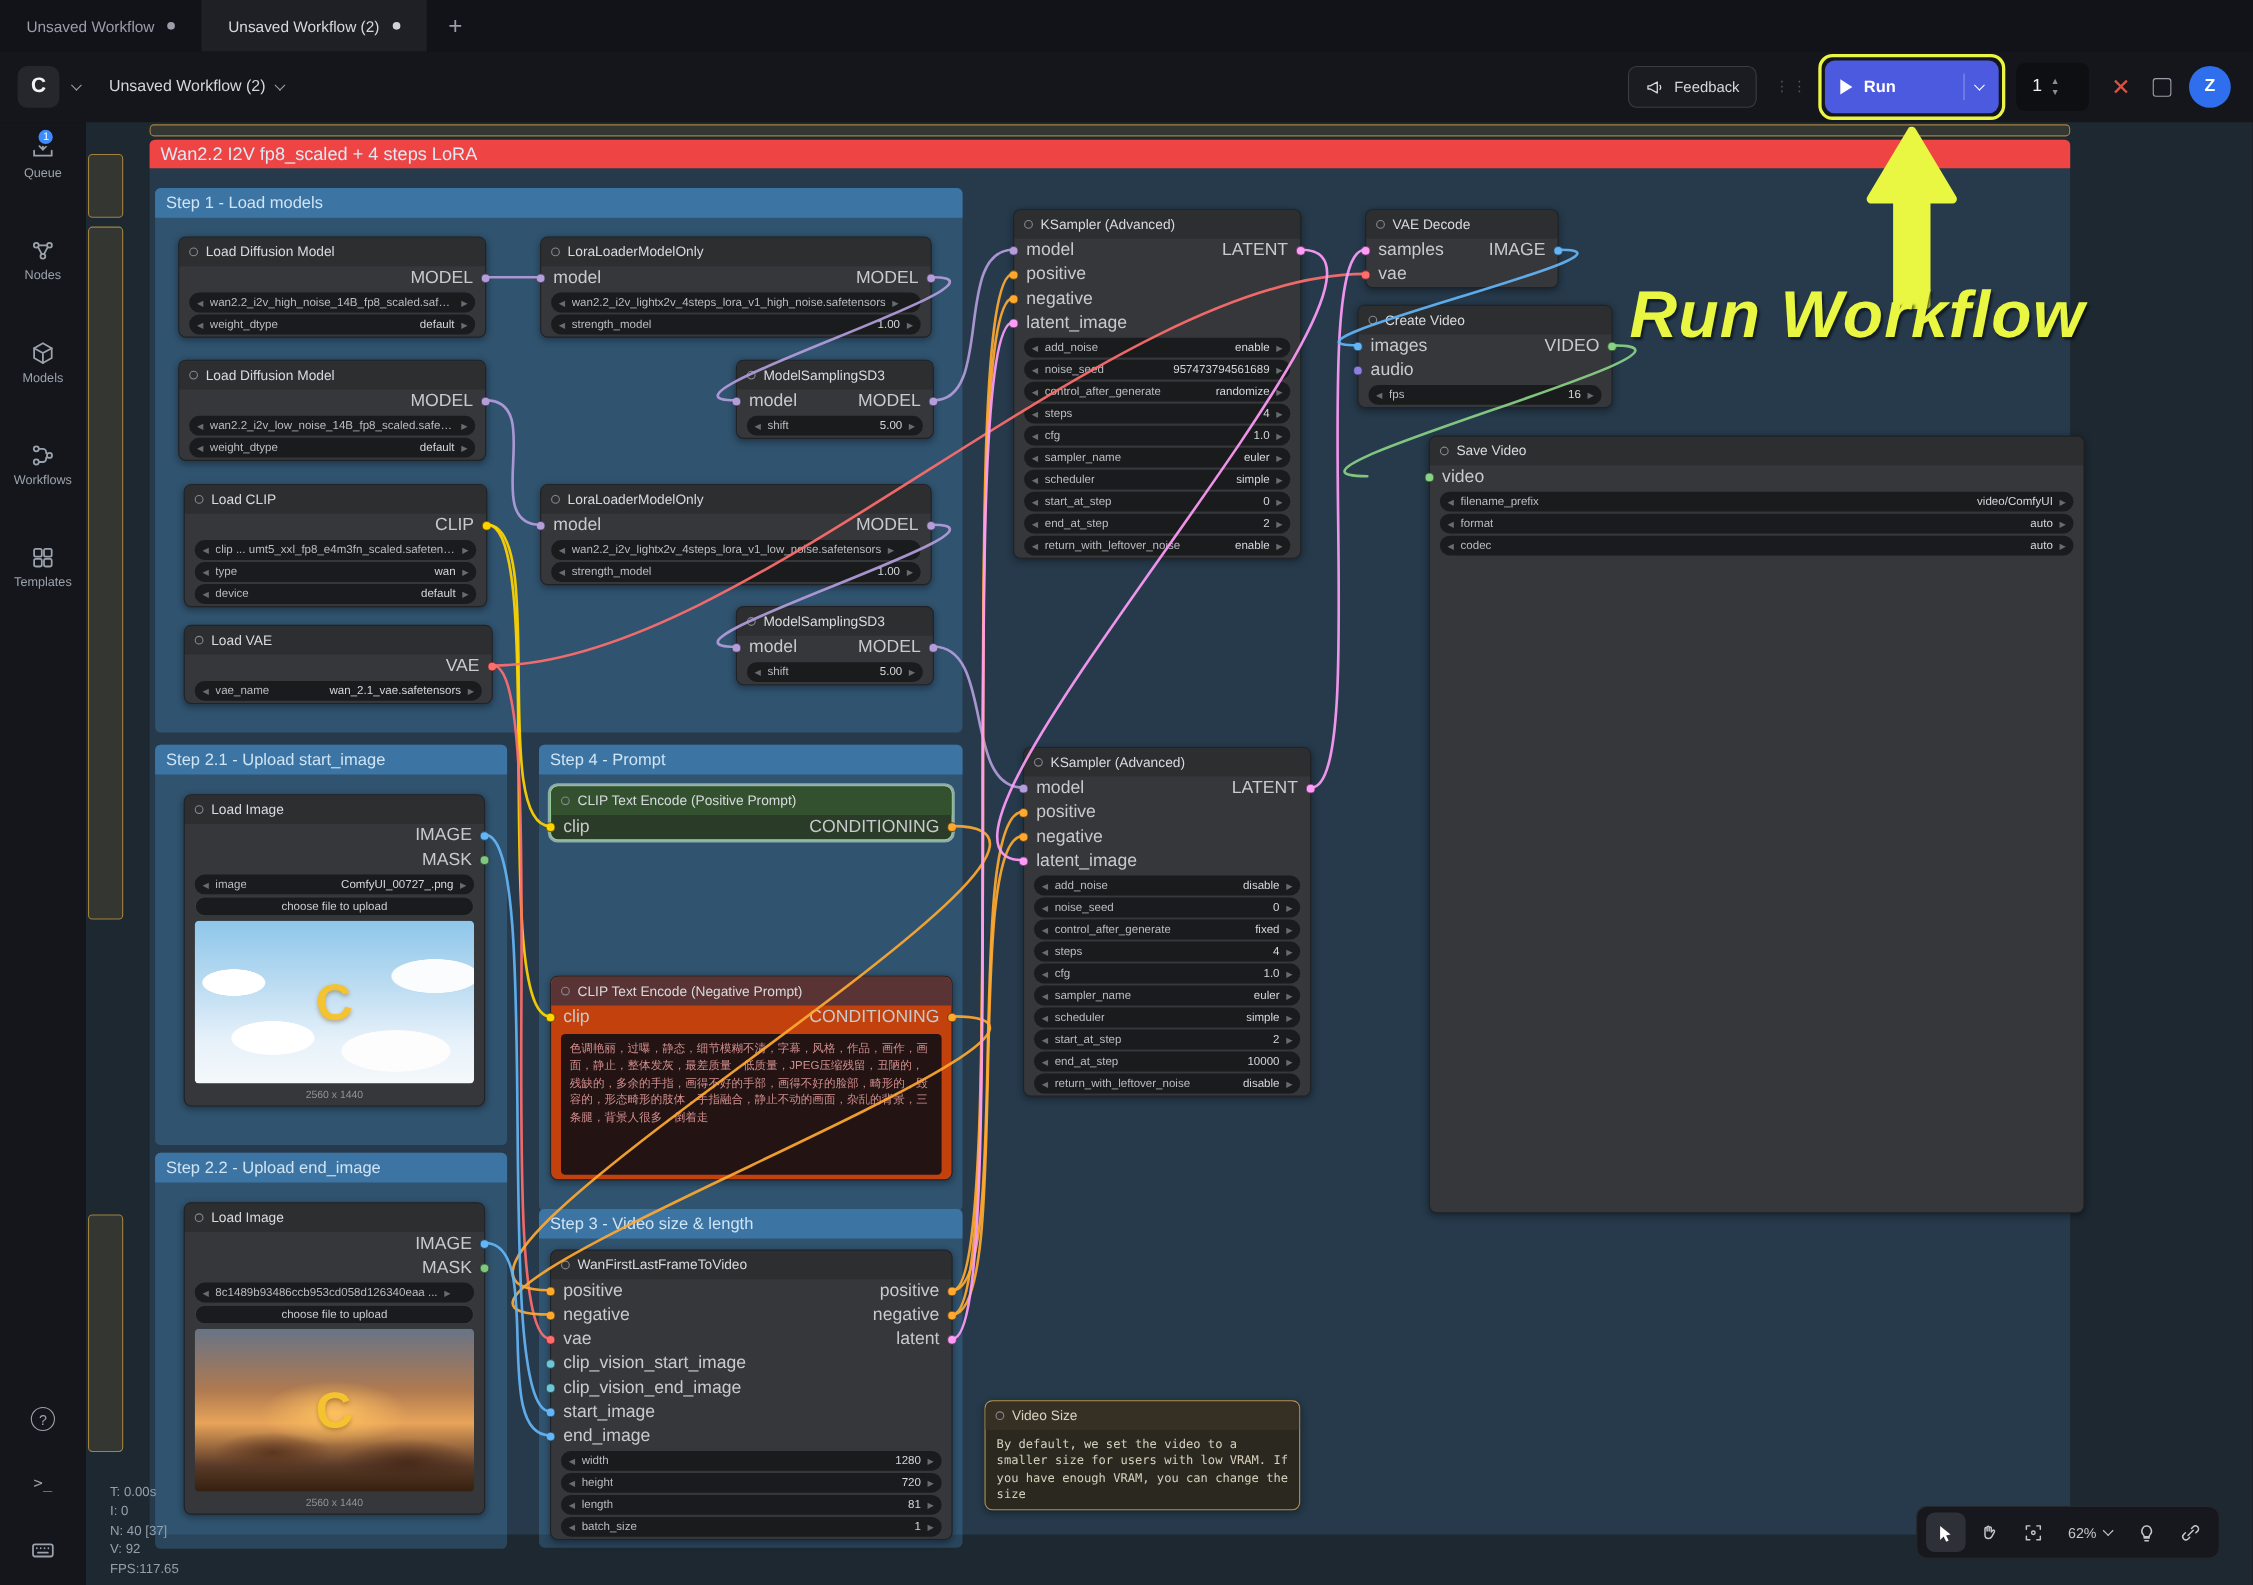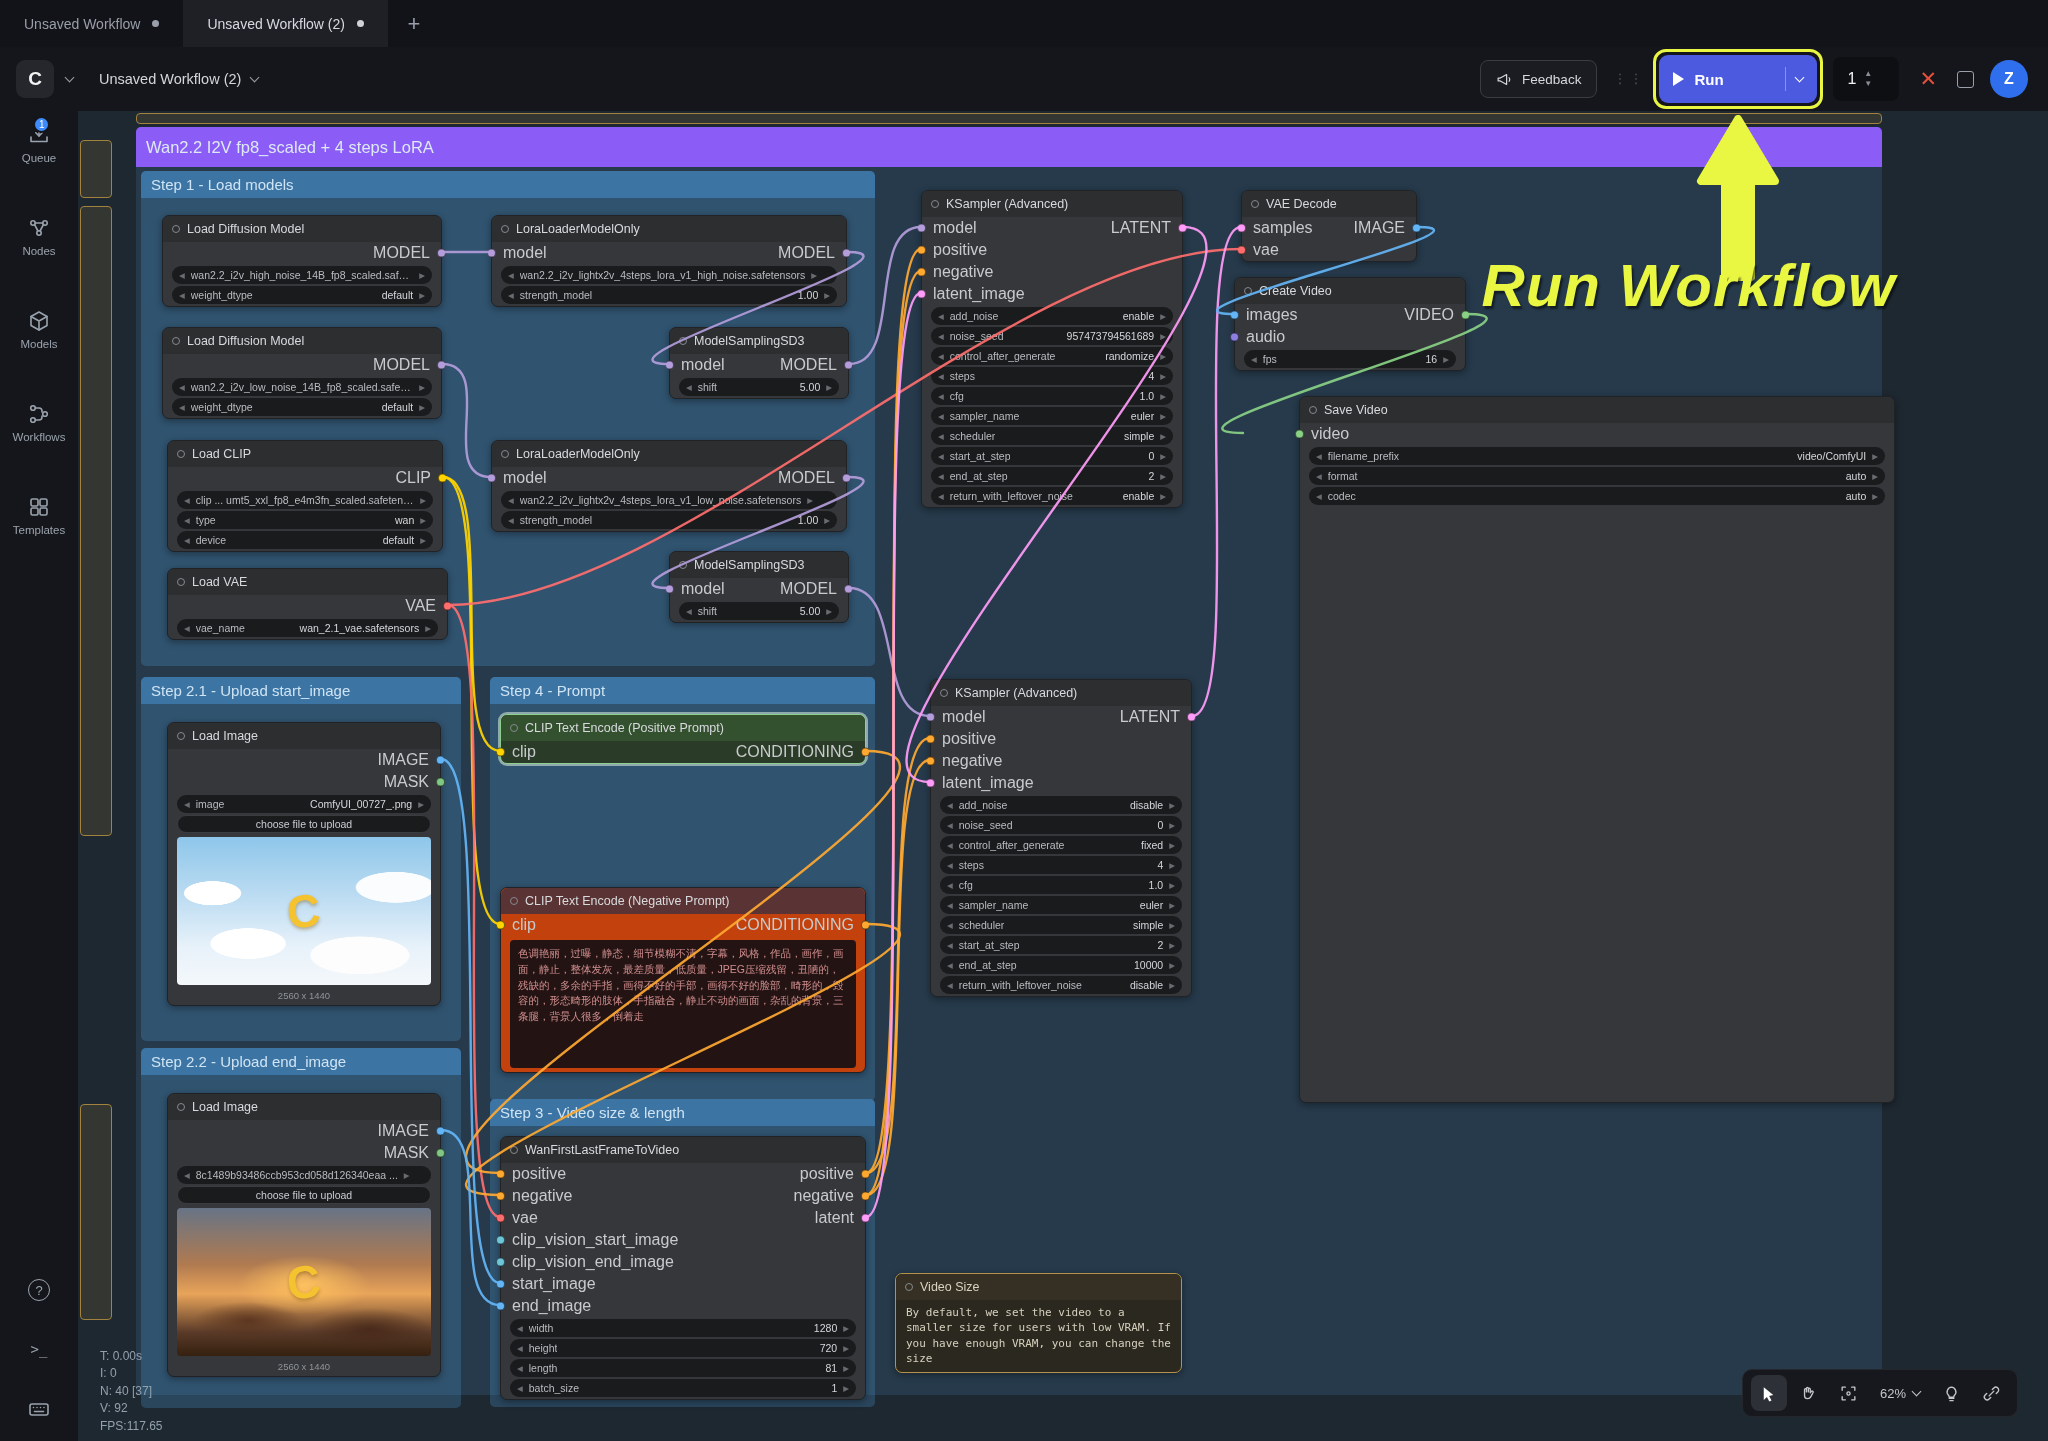--- a/index.html
+++ b/index.html
@@ -47,21 +47,21 @@
   .help-circ { width:22px; height:22px; border:1.7px solid #9aa3ad; border-radius:50%; display:flex; align-items:center; justify-content:center; font-size:13px; color:#9aa3ad; }
   .term-glyph { font-family:"DejaVu Sans Mono",monospace; font-size:14px; color:#9aa3ad; }
 
   
   .canvas { position:absolute; top:111px; left:78px; right:0; bottom:0; background:#1e2831; overflow:hidden; z-index:1; }
   #world { position:absolute; inset:0; }
   .group { position:absolute; border-radius:5px; }
   .group.outer { background:rgba(70,130,180,0.20); }
   .group.inner { background:rgba(74,143,197,0.30); }
   .group-header { display:flex; align-items:center; padding:0 10px; border-radius:5px 5px 0 0; color:#cfe4f4; }
-  .group.outer > .group-header { height:40px; background:#8b5cf6; font-size:16.5px; color:#ddeaf5; }
+  .group.outer > .group-header { height:26px; background:#ef4444; font-size:16.5px; color:#ddeaf5; }
   .group.inner > .group-header { height:27px; background:#3c74a4; font-size:15px; }
   .offcut { position:absolute; border:1.5px solid #a2823e; background:rgba(150,120,50,0.18); border-radius:4px; }
 
   .node { position:absolute; background:#35373a; border:1px solid #202225; border-radius:7px; box-shadow:0 2px 7px rgba(0,0,0,.38); z-index:2; }
   .node-header { height:26px; display:flex; align-items:center; gap:7px; padding:0 9px; font-size:12.5px; color:#d8dadd; background:rgba(0,0,0,0.16); border-radius:7px 7px 0 0; white-space:nowrap; overflow:hidden; }
   .status-dot { width:8px; height:8px; border-radius:50%; border:1.5px solid #85898f; flex:none; }
   .node.green { background:#2a3c28; border-color:#8fce91; box-shadow:0 0 0 2px rgba(225,242,225,.55); }
   .node.green .node-header { background:#33512f; }
   .node.red { background:#c2410c; }
   .node.red .node-header { background:#5a3434; }

